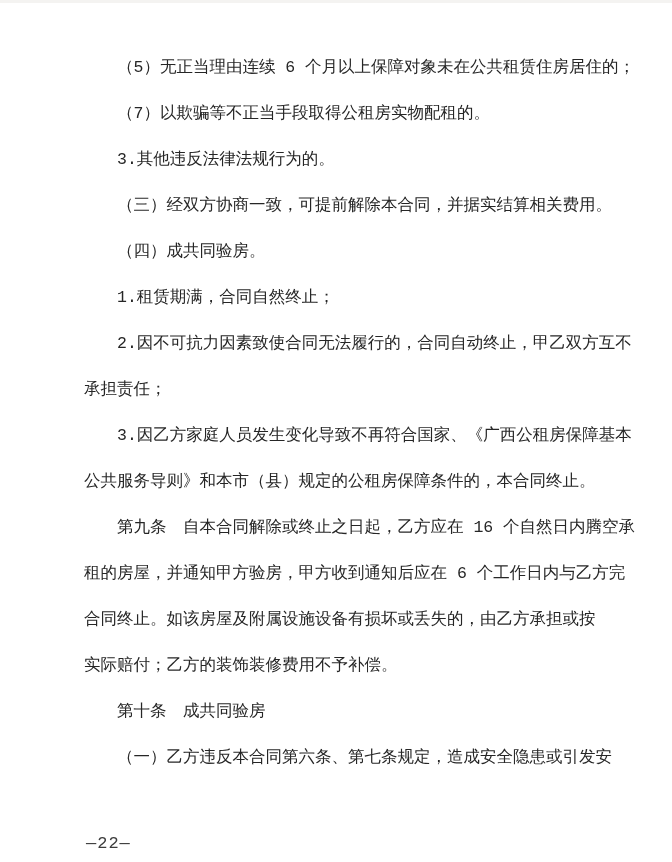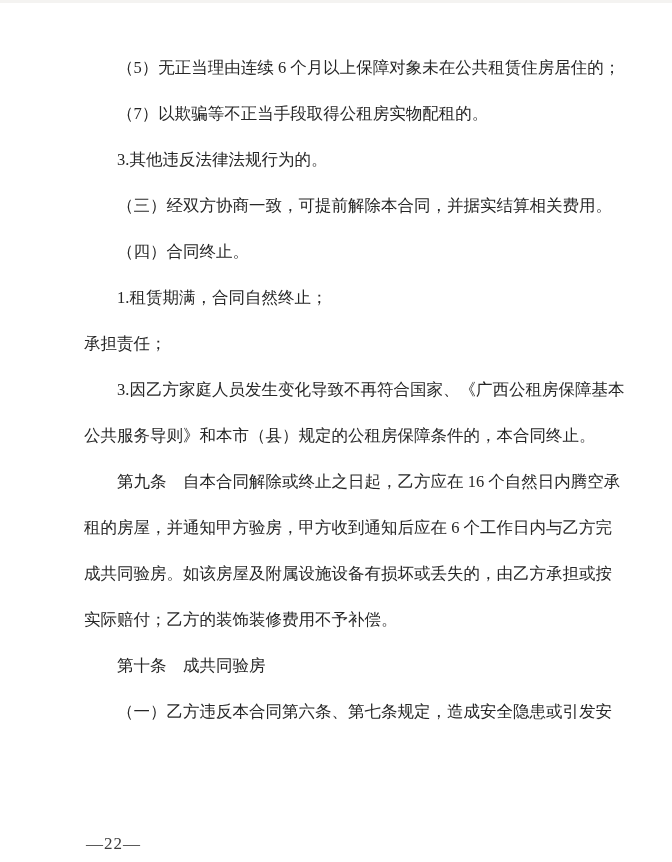--- a/index.html
+++ b/index.html
@@ -6,21 +6,21 @@
     margin: 0;
     padding: 0;
     background: #ffffff;
   }
   .page {
     position: relative;
     width: 672px;
     height: 862px;
     background: #ffffff;
     overflow: hidden;
-    font-family: Liberation Serif, serif;
+    font-family: Liberation Mono, monospace;
     color: #212121;
   }
   
   .scan-edge {
     position: absolute;
     top: 0; left: 0; right: 0;
     height: 3px;
     background: #f4f3f1;
   }
   .text-block {
@@ -55,27 +55,28 @@
 <body>
 
 <div class="page">
   <div class="scan-edge"></div>
 
   <div class="text-block">
     <div class="doc-line indent">（5）无正当理由连续 6 个月以上保障对象未在公共租赁住房居住的；</div>
     <div class="doc-line indent">（7）以欺骗等不正当手段取得公租房实物配租的。</div>
     <div class="doc-line indent">3.其他违反法律法规行为的。</div>
     <div class="doc-line indent">（三）经双方协商一致，可提前解除本合同，并据实结算相关费用。</div>
-    <div class="doc-line indent">（四）合同终止。</div>
+    <div class="doc-line indent">（四）成共同验房。</div>
     <div class="doc-line indent">1.租赁期满，合同自然终止；</div>
+    <div class="doc-line indent">2.因不可抗力因素致使合同无法履行的，合同自动终止，甲乙双方互不</div>
     <div class="doc-line">承担责任；</div>
     <div class="doc-line indent">3.因乙方家庭人员发生变化导致不再符合国家、《广西公租房保障基本</div>
     <div class="doc-line">公共服务导则》和本市（县）规定的公租房保障条件的，本合同终止。</div>
     <div class="doc-line indent">第九条　自本合同解除或终止之日起，乙方应在 16 个自然日内腾空承</div>
     <div class="doc-line">租的房屋，并通知甲方验房，甲方收到通知后应在 6 个工作日内与乙方完</div>
-    <div class="doc-line">成共同验房。如该房屋及附属设施设备有损坏或丢失的，由乙方承担或按</div>
+    <div class="doc-line">合同终止。如该房屋及附属设施设备有损坏或丢失的，由乙方承担或按</div>
     <div class="doc-line">实际赔付；乙方的装饰装修费用不予补偿。</div>
     <div class="doc-line indent">第十条　成共同验房</div>
     <div class="doc-line indent">（一）乙方违反本合同第六条、第七条规定，造成安全隐患或引发安</div>
   </div>
 
   <div class="page-footer">—22—</div>
 </div>
 
 </body></html>

